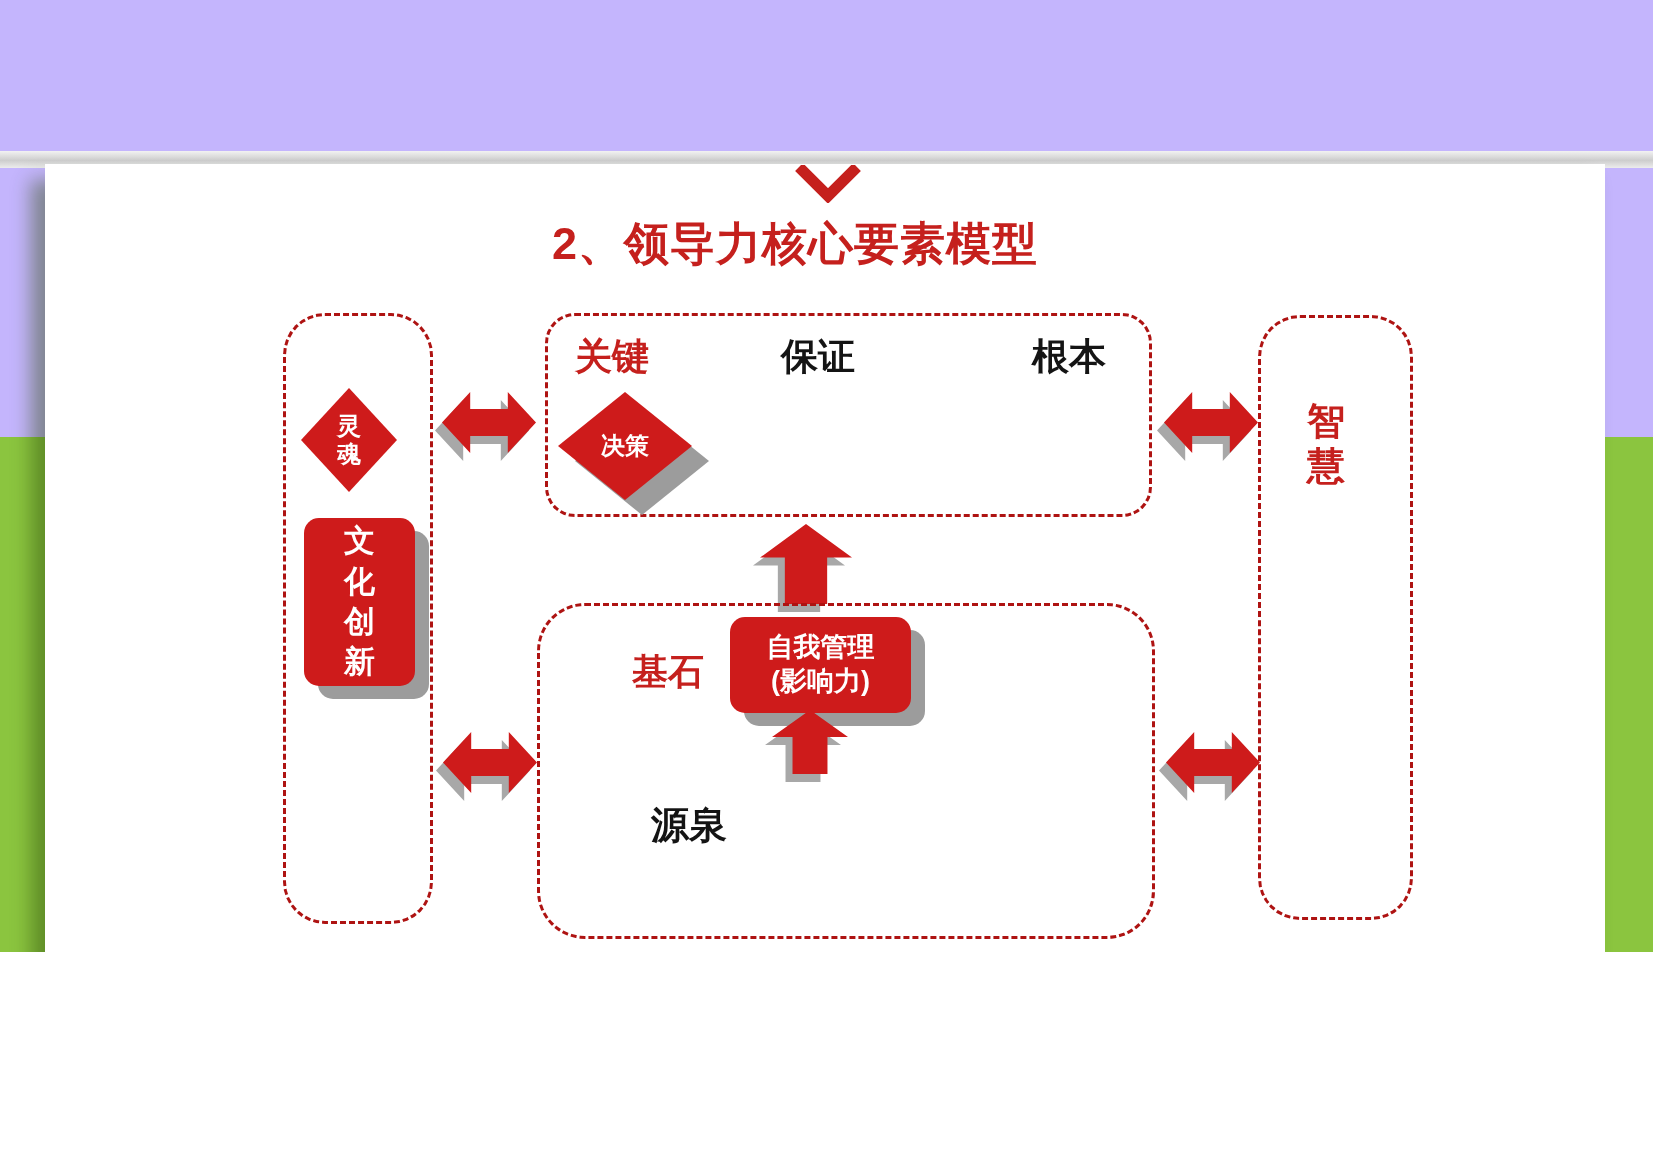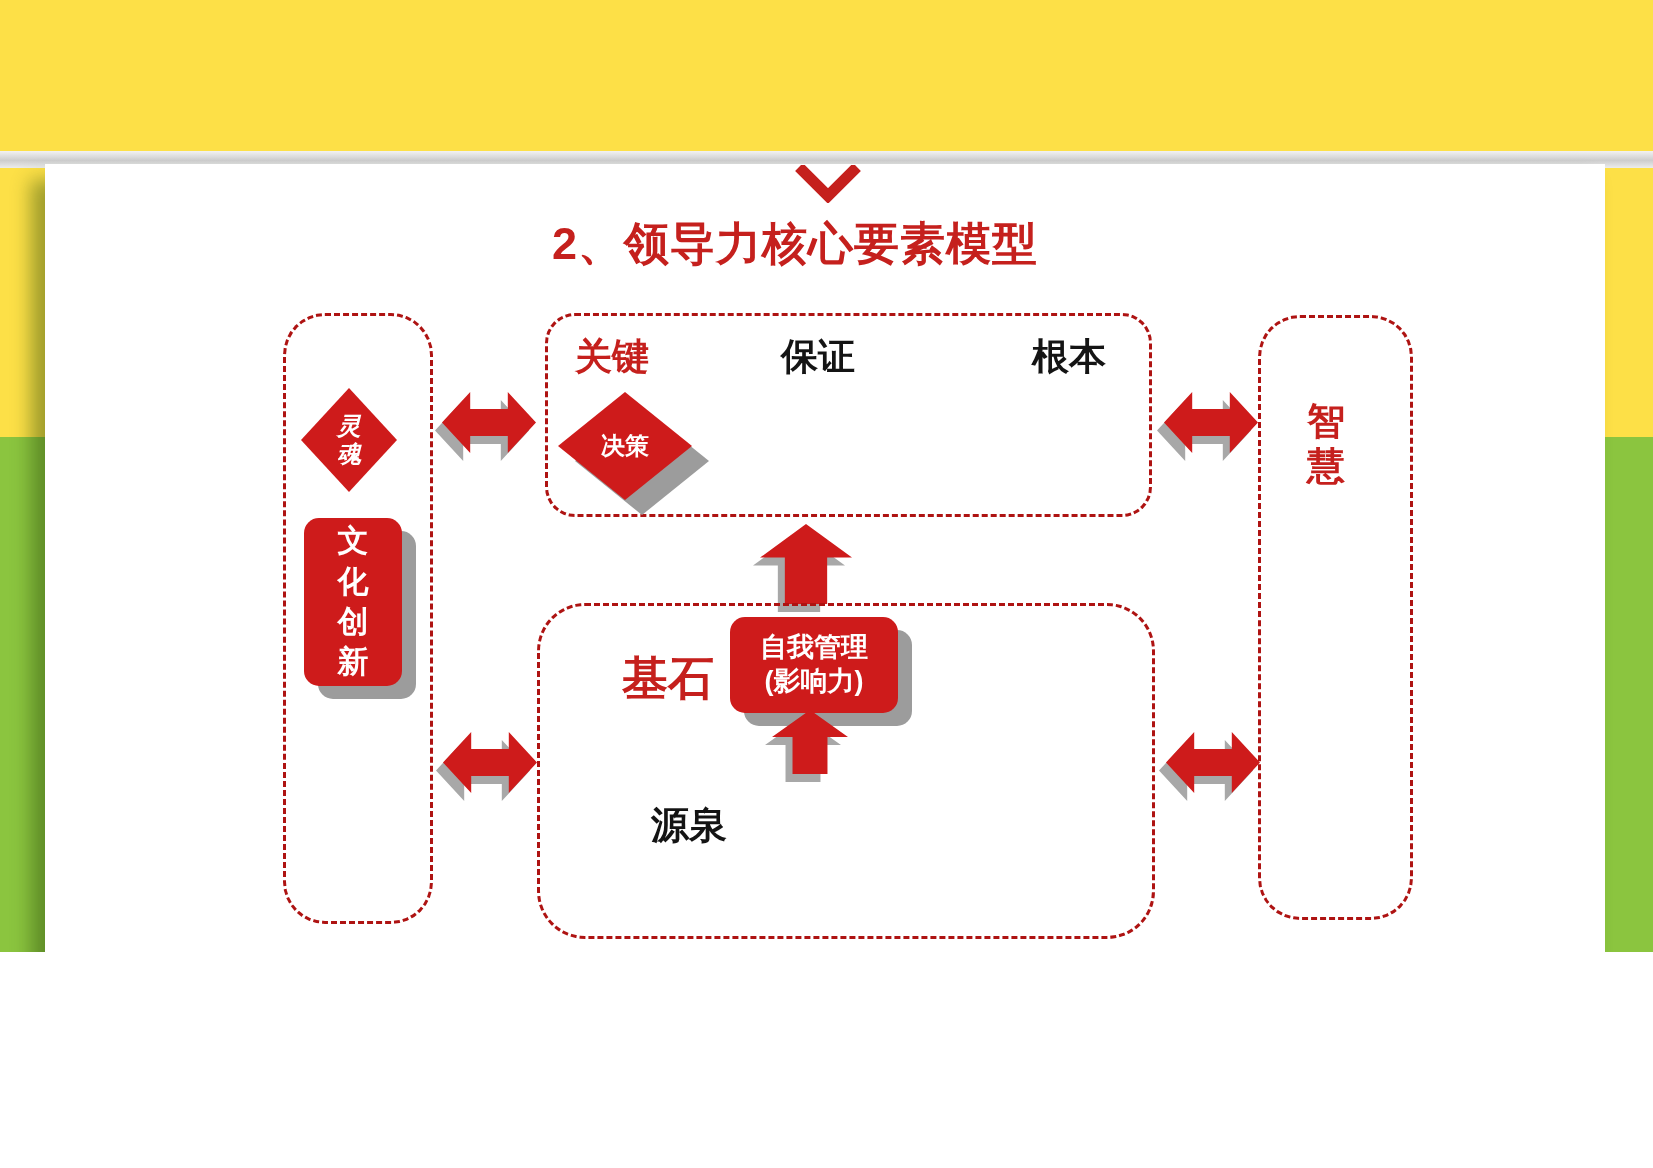--- a/index.html
+++ b/index.html
@@ -1,18 +1,18 @@
 <!DOCTYPE html>
 <html><head>
 <meta charset="utf-8">
 <style>
   html,body{margin:0;padding:0;background:#ffffff;}
   .stage{
     position:relative;width:1653px;height:952px;overflow:hidden;
-    background:#fde047;
+    background:#c4b5fd;
     font-family:"Liberation Sans","DejaVu Sans",sans-serif;
   }
   
   .green-band{position:absolute;left:0;top:437px;width:1653px;height:613px;background:#8bc53f;}
   .bottom-strip{position:absolute;left:0;top:1050px;width:1653px;height:118px;background:#f6f6f6;}
   .top-shadow-band{position:absolute;left:0;top:151px;width:1653px;height:17px;
     background:linear-gradient(to bottom,#f2f2f2,#cdcdcd 55%,#ececec);}
   .slide{position:absolute;left:45px;top:164px;width:1560px;height:833px;background:#ffffff;
     box-shadow:-14px 16px 18px rgba(45,75,12,.45);}
   
@@ -32,23 +32,23 @@
   .lbl.red{color:#c5201d;}
   .lbl.black{color:#141414;}
   
   .diamond-group{position:absolute;}
   .diamond-shadow,.diamond-face{position:absolute;left:0;top:0;width:100%;height:100%;
     clip-path:polygon(50% 0%,100% 50%,50% 100%,0% 50%);}
   .diamond-shadow{background:#9c9c9c;transform:translate(17px,15px);}
   .diamond-face{background:#ce1b1b;display:flex;align-items:center;justify-content:center;}
   .diamond-face span{color:#ffffff;font-weight:bold;font-size:24px;text-align:center;
     white-space:pre-line;line-height:1.12;}
-  .diamond-face span.small{font-size:24px;font-style:italic;}
+  .diamond-face span.small{font-size:24px;}
   
-  .pill-group{position:absolute;}
+  .pill-group{position:absolute;padding-left:13px;}
   .pill-shadow,.pill{position:absolute;left:0;top:0;width:100%;height:100%;border-radius:15px;}
   .pill-shadow{background:#9c9c9c;transform:translate(14px,13px);}
   .pill{background:#ce1b1b;display:flex;align-items:center;justify-content:center;}
   .pill span{color:#ffffff;font-weight:bold;text-align:center;white-space:pre-line;}
   .vert span{display:block;width:1.15em;margin:0 auto;word-break:break-all;}
   
   .arrow-group{position:absolute;}
   .shape-shadow,.shape-face{position:absolute;left:0;top:0;width:100%;height:100%;}
   .shape-shadow{background:#a8a8a8;transform:translate(-7px,8px);}
   .shape-face{background:#ce1b1b;}
@@ -87,21 +87,21 @@
         <span>决策</span>
       </div>
   </div>
 
   <div class="arrow-group up" style="left:760px;top:524px;width:92px;height:80px">
     <div class="shape-shadow"></div>
     <div class="shape-face"></div>
   </div>
 
   <div class="dash-box bottom-box"></div>
-  <div class="lbl red" style="left:620px;top:648px;width:96px;font-size:46px">基石</div>
+  <div class="lbl red" style="left:620px;top:648px;width:96px;font-size:36px">基石</div>
   <div class="lbl black" style="left:641px;top:800px;width:96px;font-size:38px">源泉</div>
 
   <div class="pill-group" style="left:730px;top:617px;width:168px;height:96px">
     <div class="pill-shadow"></div>
     <div class="pill">
         <span style="font-size:27px;line-height:1.25">自我管理
 (影响力)</span>
       </div>
   </div>
 

